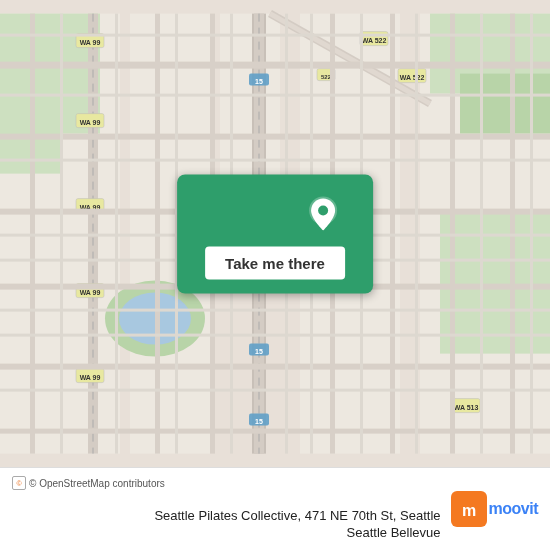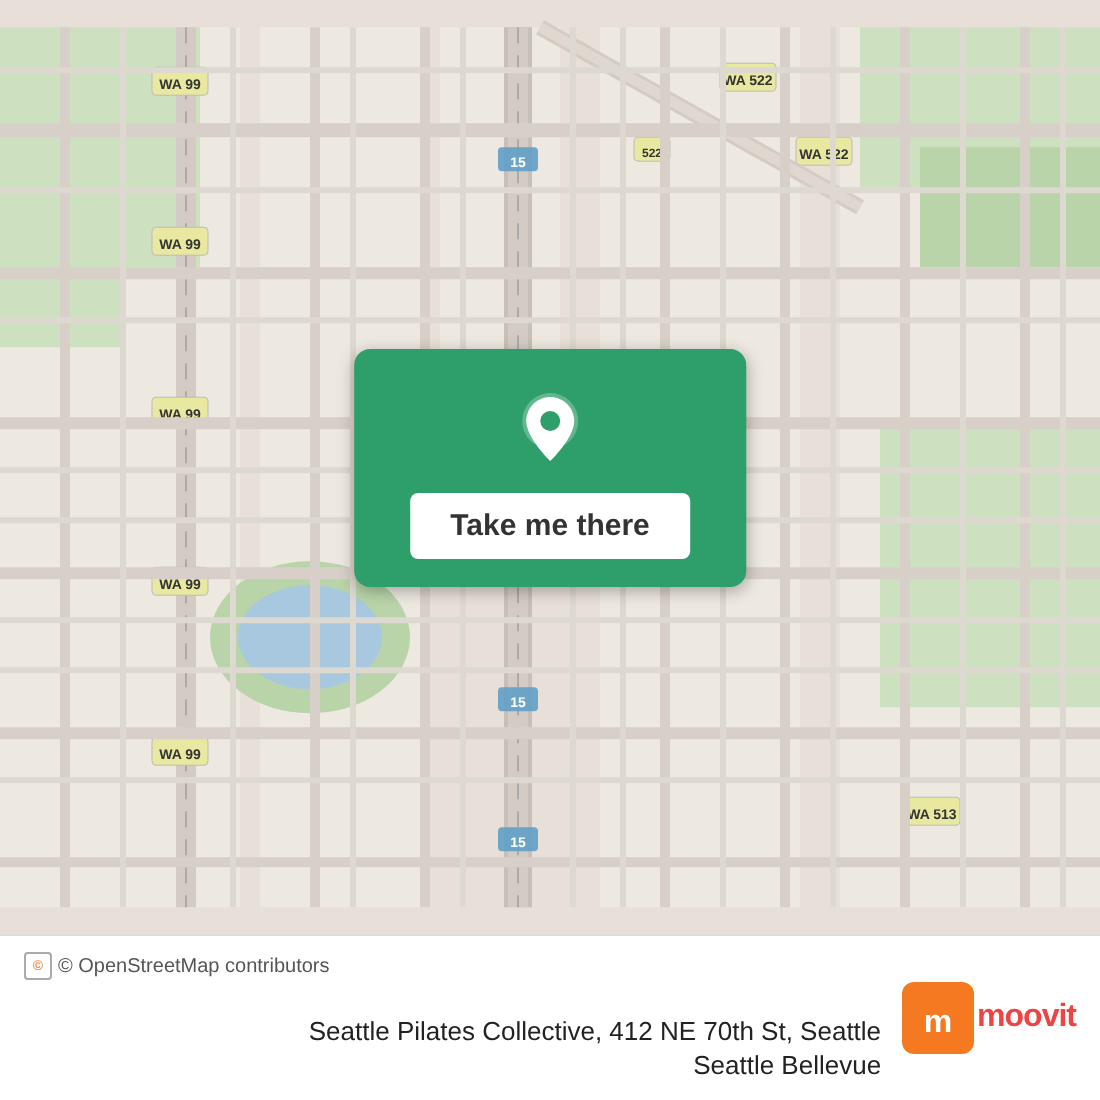--- a/index.html
+++ b/index.html
@@ -46,21 +46,21 @@
       align-items: center;
       z-index: 10;
     }
 
     #green-panel {
       background-color: #2e9e6b;
       border-radius: 8px;
       padding: 18px 28px 14px 28px;
       display: flex;
       flex-direction: column;
-      align-items: center;
+      align-items: flex-end;
       box-shadow: 0 2px 8px rgba(0,0,0,0.3);
     }
 
     #location-pin {
       width: 44px;
       height: 44px;
       margin-bottom: 10px;
     }
 
     #take-me-there-btn {
@@ -132,21 +132,21 @@
     }
 
     #moovit-icon {
       width: 36px;
       height: 36px;
     }
 
     #moovit-text {
       font-size: 16px;
       font-weight: 700;
-      color: #ef4444;
+      color: #3b82f6;
       letter-spacing: -0.5px;
     }
   </style>
 </head>
 <body>
 
 <div id="app">
 
   <div id="map-container">
 
@@ -280,21 +280,21 @@
 
   </div>
 
   <div id="bottom-bar">
     <div id="bottom-left">
       <div id="osm-credit">
         <span id="osm-logo">©</span>
         <span>© OpenStreetMap contributors</span>
       </div>
       <div id="location-text">
-        <span>Seattle Pilates Collective, 412 NE 70th St, Seattle</span><br>
+        <span>Seattle Pilates Collective, 471 NE 70th St, Seattle</span><br>
         <span>Seattle  Bellevue</span>
       </div>
     </div>
     <div id="moovit-logo">
 
       <svg id="moovit-icon" viewBox="0 0 36 36" xmlns="http://www.w3.org/2000/svg">
         <rect width="36" height="36" rx="6" fill="#f47921"></rect>
         <text x="18" y="25" text-anchor="middle" font-size="16" font-weight="bold" fill="white">m</text>
       </svg>
       <span id="moovit-text">moovit</span>

